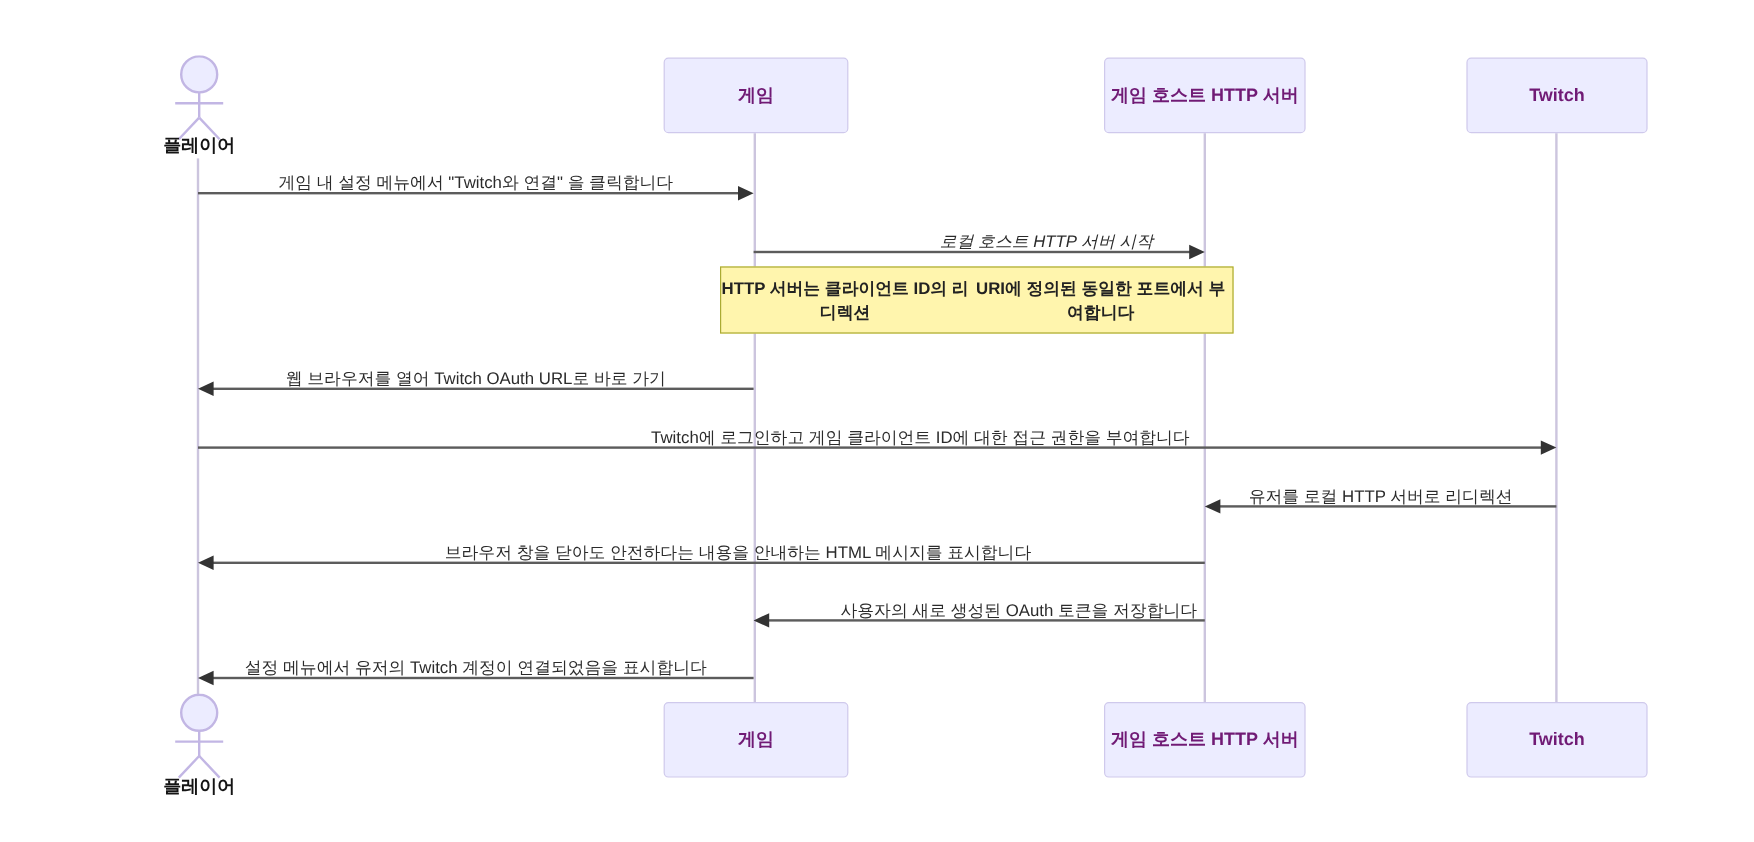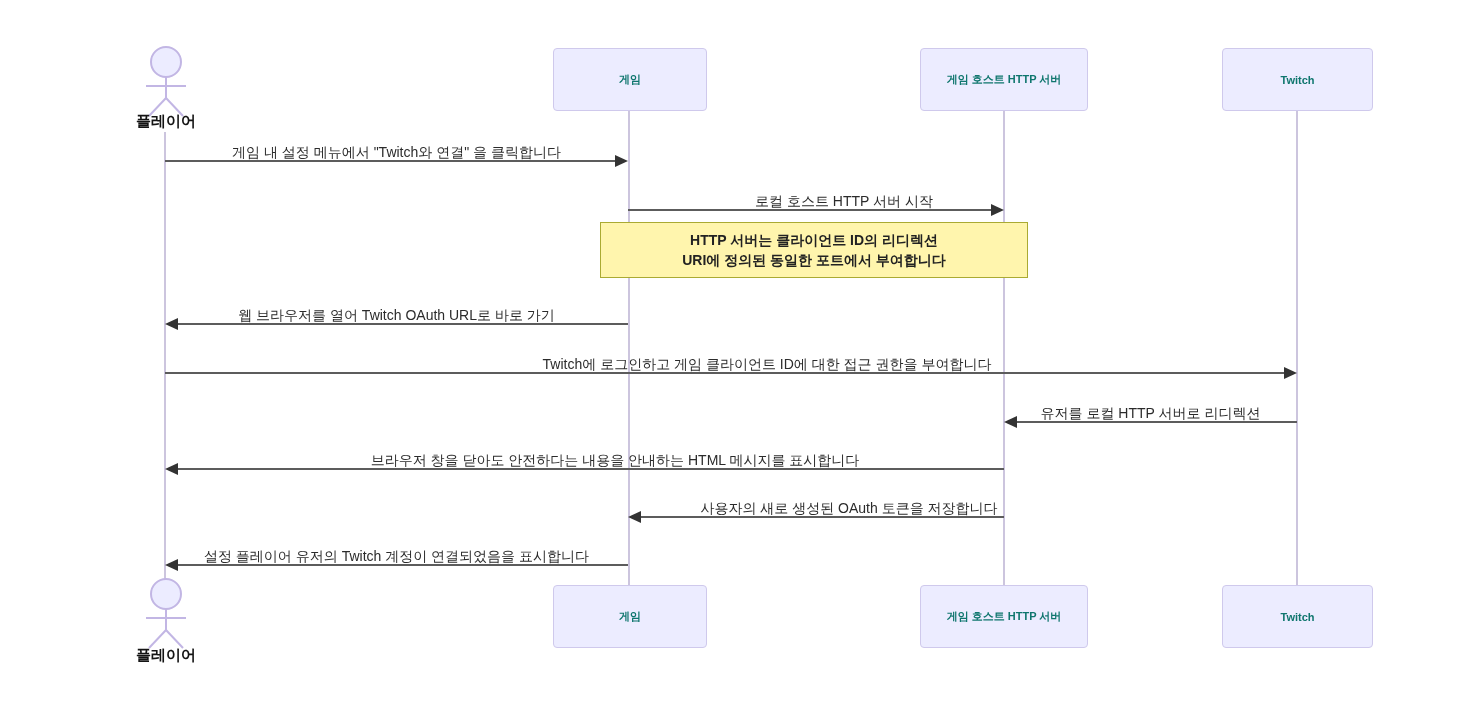--- a/index.html
+++ b/index.html
@@ -16,23 +16,23 @@
     height: 63px;
     background: #ECECFF;
     border: 1px solid #cfc9ec;
     border-radius: 4px;
     display: flex;
     align-items: center;
     justify-content: center;
     box-sizing: border-box;
   }
   .participant-label {
-    font-size: 11px;
+    font-size: 15px;
     font-weight: 600;
-    color: #0f766e;
+    color: #701a75;
     white-space: nowrap;
   }
   .lifeline {
     position: absolute;
     width: 2px;
     background: #ccc5de;
   }
   .actor-label {
     position: absolute;
     width: 140px;
@@ -68,21 +68,21 @@
     border-top: 6px solid transparent;
     border-bottom: 6px solid transparent;
     border-right: 13px solid #333333;
   }
   .note-box {
     position: absolute;
     background: #fff5ad;
     border: 1px solid #aaaa33;
     box-sizing: border-box;
     display: flex;
-    flex-direction: column;
+    flex-direction: row;
     align-items: center;
     justify-content: center;
     text-align: center;
     font-size: 14px;
     font-weight: 600;
     color: #222222;
     line-height: 20px;
   }
   .actor-svg { position: absolute; }
 </style>
@@ -134,21 +134,21 @@
     <span class="participant-label">Twitch</span>
   </div>
 
   <div>
     <div class="msg-label" style="left:165px; width:463px; top:144px;">게임 내 설정 메뉴에서 "Twitch와 연결" 을 클릭합니다</div>
     <div class="msg-line" style="left:165px; width:452px; top:160px;"></div>
     <div class="arrow-right" style="left:615px; top:155px;"></div>
   </div>
 
   <div>
-    <div class="msg-label" style="left:628px; width:432px; top:193px;">로컬 호스트 HTTP 서버 시작</div>
+    <div class="msg-label" style="left:656px; width:432px; top:193px;font-style:italic;">로컬 호스트 HTTP 서버 시작</div>
     <div class="msg-line" style="left:628px; width:365px; top:209px;"></div>
     <div class="arrow-right" style="left:991px; top:204px;"></div>
   </div>
 
   <div class="note-box" style="left:600px; top:222px; width:428px; height:56px;">
     <div>HTTP 서버는 클라이언트 ID의 리디렉션</div>
     <div>URI에 정의된 동일한 포트에서 부여합니다</div>
   </div>
 
   <div>
@@ -175,18 +175,18 @@
     <div class="arrow-left" style="left:165px; top:463px;"></div>
   </div>
 
   <div>
     <div class="msg-label" style="left:628px; width:376px; top:500px;padding-left:33px;">사용자의 새로 생성된 OAuth 토큰을 저장합니다</div>
     <div class="msg-line" style="left:639px; width:365px; top:516px;"></div>
     <div class="arrow-left" style="left:628px; top:511px;"></div>
   </div>
 
   <div>
-    <div class="msg-label" style="left:165px; width:463px; top:548px;">설정 플레이어 유저의 Twitch 계정이 연결되었음을 표시합니다</div>
+    <div class="msg-label" style="left:165px; width:463px; top:548px;">설정 메뉴에서 유저의 Twitch 계정이 연결되었음을 표시합니다</div>
     <div class="msg-line" style="left:176px; width:452px; top:564px;"></div>
     <div class="arrow-left" style="left:165px; top:559px;"></div>
   </div>
 
 </div>
 
 </body></html>

